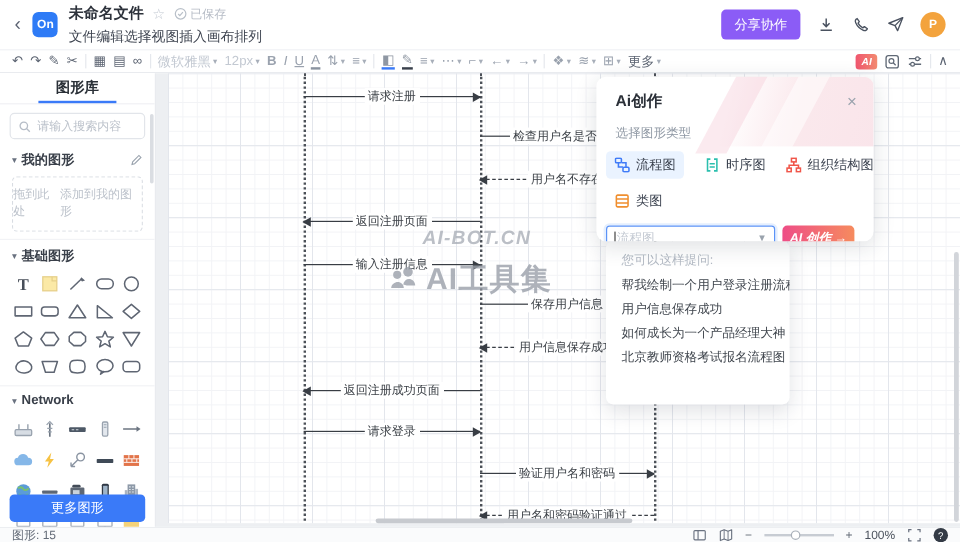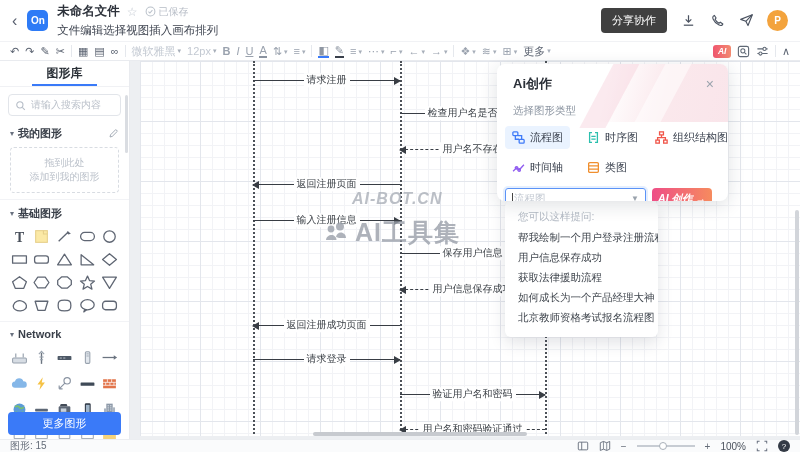--- a/index.html
+++ b/index.html
@@ -12,21 +12,21 @@
   .back{font-size:16px;color:#596070;margin-right:10px;cursor:pointer;line-height:1}
   .logo{width:21px;height:21px;border-radius:5px;background:#2e7bf6;color:#fff;font-weight:bold;font-size:10px;display:flex;align-items:center;justify-content:center}
   .titlebox{margin-left:9px}
   .trow{display:flex;align-items:center;gap:7px;height:16px}
   .doc-title{font-size:12.5px;font-weight:bold;color:#2d323b}
   .star{font-size:12px;color:#c3c9d2;line-height:1}
   .saved{display:flex;align-items:center;gap:3px;font-size:10px;color:#b6bcc6}
   .menu{display:flex;font-size:11.5px;color:#3e4450;margin-top:3px}
   .menu span{cursor:pointer}
   .hright{margin-left:auto;display:flex;align-items:center;gap:13px}
-  .share-btn{background:#404040;color:#fff;font-size:11px;padding:5px 11px;border-radius:4px;cursor:pointer}
+  .share-btn{background:#8b5cf6;color:#fff;font-size:11px;padding:5px 11px;border-radius:4px;cursor:pointer}
   .hic{width:16px;height:15px;display:flex;align-items:center;justify-content:center}
   .avatar{width:21px;height:21px;border-radius:50%;background:#f3a33d;color:#fff;font-size:10px;font-weight:bold;display:flex;align-items:center;justify-content:center}
 
   
   .toolbar{height:19px;display:flex;align-items:center;gap:6px;padding:0 10px;border-bottom:1px solid #e9ebef;flex:0 0 auto;font-size:11px;color:#5c6472;white-space:nowrap}
   .tbi{display:inline-flex;align-items:center;line-height:1;cursor:pointer;font-size:11px}
   .tdiv{width:1px;height:12px;background:#e5e8ed}
   .tsp{flex:1}
   .caret{font-size:7px;color:#a7aeb9;margin-left:2px}
   .dim{color:#c3c9d2}
@@ -43,21 +43,21 @@
   .sidebar{width:130px;flex:0 0 130px;border-right:1px solid #e9ebef;background:#fff;position:relative;overflow:hidden}
   .tabs{height:26px;display:flex;border-bottom:1px solid #f0f1f4}
   .tab{flex:1;display:flex;align-items:center;justify-content:center;font-size:12px;color:#8a919c;cursor:pointer;position:relative}
   .tab.active{color:#2b3138;font-weight:bold}
   .tab.active::after{content:"";position:absolute;bottom:0;left:32px;right:32px;height:2px;background:#3a7af8}
   .searchbox{margin:7px 8px 4px;height:22px;border:1px solid #e2e5ea;border-radius:4px;display:flex;align-items:center;gap:5px;padding:0 6px;cursor:text}
   .searchbox span{font-size:10px;color:#bcc2cb}
   .sec{display:flex;align-items:center;gap:4px;padding:6px 10px 3px;font-size:11px;font-weight:bold;color:#3a404a;cursor:pointer}
   .sec .carr{font-size:8px;color:#6a7280}
   .sec .edit{margin-left:auto;cursor:pointer;display:flex}
-  .dropzone{margin:3px 10px 6px;height:46px;border:1px dashed #d8dce2;border-radius:4px;display:flex;flex-direction:column;align-items:center;justify-content:center;font-size:10px;color:#bcc2cb;line-height:14px}
+  .dropzone{margin:3px 10px 6px;height:46px;border:1px dashed #d8dce2;border-radius:4px;display:flex;align-items:center;justify-content:center;font-size:10px;color:#bcc2cb;line-height:14px}
   .secline{border-top:1px solid #f2f3f6;margin-top:4px}
   .shapegrid{display:grid;grid-template-columns:repeat(5,1fr);row-gap:4px;padding:3px 8px 2px}
   .shapegrid .cell{height:19px;display:flex;align-items:center;justify-content:center;cursor:grab}
   .netgrid .cell{height:22px}
   .more-btn{position:absolute;left:8px;right:8px;bottom:4px;height:23px;background:#3a7af8;color:#fff;font-size:11px;border-radius:4px;display:flex;align-items:center;justify-content:center;cursor:pointer}
   .sb-scroll{position:absolute;right:1px;top:34px;width:3px;height:58px;background:#dadde2;border-radius:2px}
 
   
   .canvas{flex:1;position:relative;background:#edeff2;overflow:hidden}
   .page{position:absolute;left:10px;top:0;right:0;bottom:3px;background-color:#fff;
@@ -574,28 +574,20 @@
           <div class="chip">
             <svg width="13" height="13" viewBox="0 0 12 12" style="stroke:#f0564a;fill:none;stroke-width:1.2">
               <rect x="4.2" y="0.8" width="3.6" height="2.8"></rect>
               <rect x="0.8" y="8.4" width="3.2" height="2.8"></rect>
               <rect x="8" y="8.4" width="3.2" height="2.8"></rect>
               <path d="M6 3.6v2.2M2.4 8.4V6.2h7.2v2.2"></path>
             </svg>
             <span>组织结构图</span>
           </div>
           <div class="chip">
-            <svg width="13" height="13" viewBox="0 0 12 12" style="stroke:#8f5bf0;fill:none;stroke-width:1.2">
-              <path d="M1 9.5l3.2-3.2 2.4 2L11 3.5"></path>
-              <circle cx="4.2" cy="6.3" r="1.2"></circle>
-              <circle cx="6.6" cy="8.3" r="1.2"></circle>
-            </svg>
-            <span>时间轴</span>
-          </div>
-          <div class="chip">
             <svg width="13" height="13" viewBox="0 0 12 12" style="stroke:#f08f2f;fill:none;stroke-width:1.2">
               <rect x="1.5" y="1.5" width="9" height="9" rx="1"></rect>
               <path d="M1.5 4.5h9M1.5 7.5h9"></path>
             </svg>
             <span>类图</span>
           </div>
         </div>
       <div class="ai-inrow">
         <div class="ai-input">
           <span class="bar"></span>
@@ -604,21 +596,20 @@
         </div>
         <div class="ai-go">AI 创作 →</div>
       </div>
     </div>
 
     <div class="ai-suggest">
       <div class="sg-head">您可以这样提问:</div>
       <div id="sglist">
           <div class="sg-item">帮我绘制一个用户登录注册流程</div>
           <div class="sg-item">用户信息保存成功</div>
-          <div class="sg-item">获取法律援助流程</div>
           <div class="sg-item">如何成长为一个产品经理大神</div>
           <div class="sg-item">北京教师资格考试报名流程图</div>
         </div>
     </div>
   </div>
 
   <div class="statusbar">
     <span>图形: 15</span>
     <div class="sright">
       <span class="sic">

